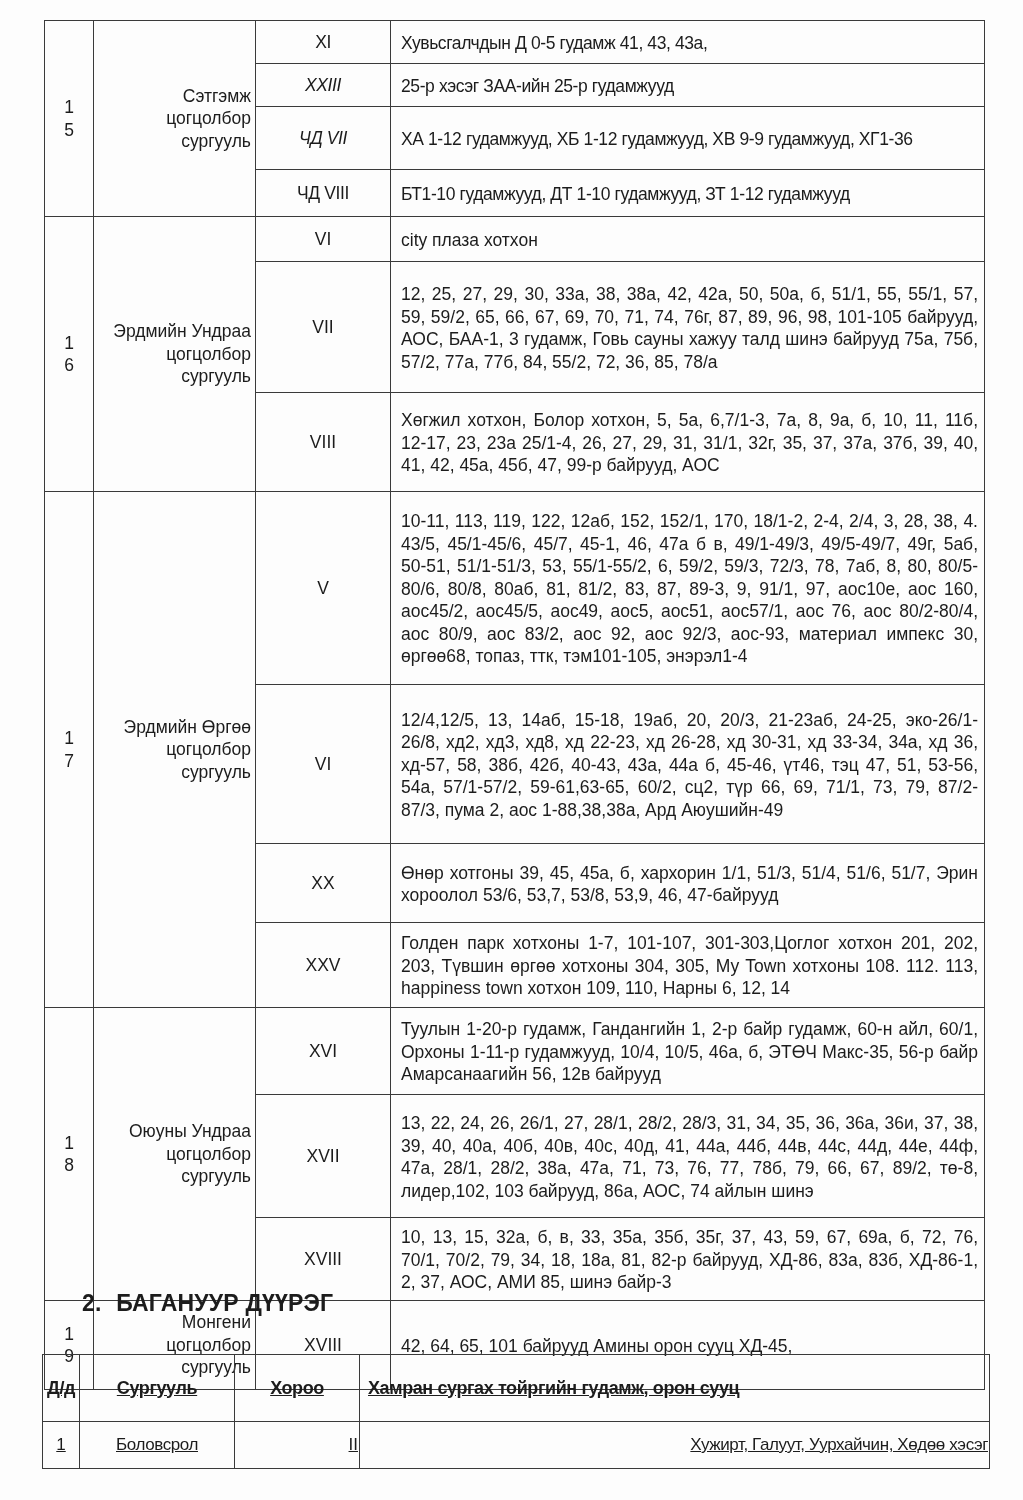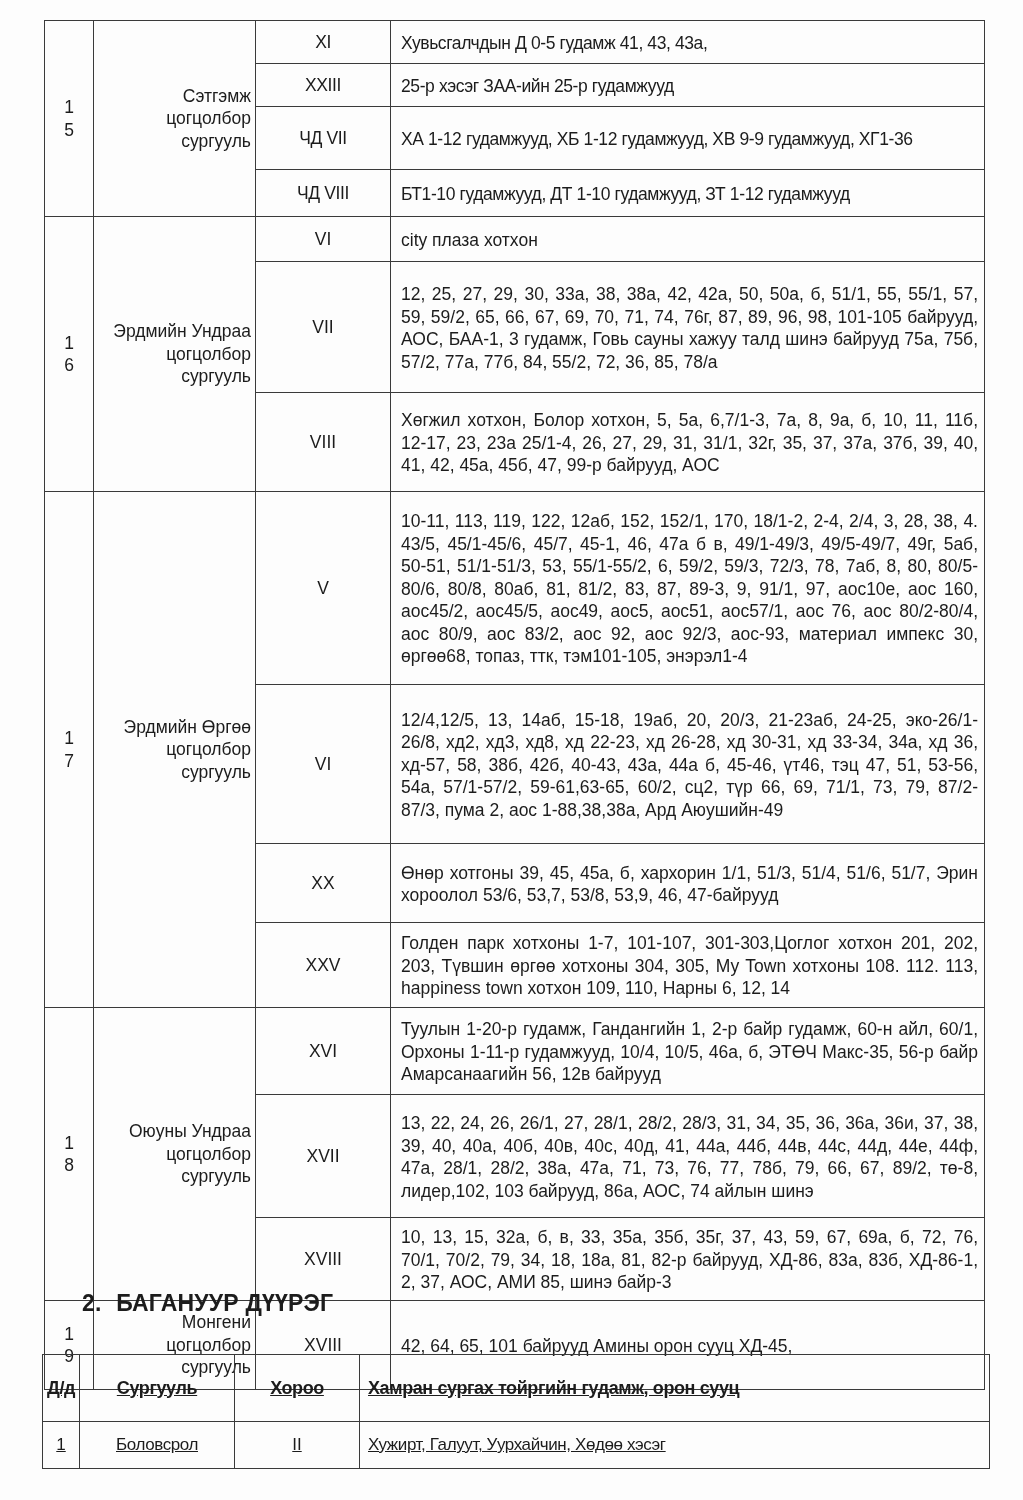--- a/index.html
+++ b/index.html
@@ -15,41 +15,41 @@
   .addr { text-align: justify; padding: 4px 6px 2px 10px; vertical-align: middle; }
   .condensed { font-family: "Liberation Sans Narrow", "Liberation Sans", sans-serif; letter-spacing: -0.4px; }
   #section-title { position: absolute; left: 82px; top: 1290px; font-weight: bold; font-size: 23px;
                    letter-spacing: 0.2px; }
   #section-title span { margin-right: 8px; }
   #t2 { left: 42px; top: 1354px; width: 948px; text-decoration: underline; }
   #t2 th { font-size: 18px; font-weight: bold; height: 64px; text-align: center; vertical-align: middle; }
   #t2 td { font-size: 17px; height: 44px; vertical-align: middle; }
   .c1 { width: 34px; text-align: center; }
   .c2 { width: 152px; text-align: center; }
-  .c3 { width: 122px; text-align: center; }
-  .c4 { padding-left: 8px; }
+  .c3 { width: 122px; text-align: right; }
+  .c4 { padding-left: 8px; text-align: right; }
 </style>
 </head>
 <body>
 
 <table id="t1">
   <tbody id="t1-body">
       <tr>
         <td class="num" rowspan="4" style="white-space: pre-line;">1
 5</td>
         <td class="school" rowspan="4">Сэтгэмж цогцолбор сургууль</td>
         <td class="khoroo condensed" style="height: 30px;">XI</td>
         <td class="addr condensed">Хувьсгалчдын Д 0-5 гудамж 41, 43, 43а,</td>
       </tr>
       <tr>
-        <td class="khoroo condensed" style="height: 30px;">XXIII</td>
+        <td class="khoroo condensed" style="height: 30px; font-style: italic;">XXIII</td>
         <td class="addr condensed">25-р хэсэг ЗАА-ийн 25-р гудамжууд</td>
       </tr>
       <tr>
-        <td class="khoroo condensed" style="height: 50px;">ЧД VII</td>
+        <td class="khoroo condensed" style="height: 50px; font-style: italic;">ЧД VII</td>
         <td class="addr condensed">ХА 1-12 гудамжууд, ХБ 1-12 гудамжууд, ХВ 9-9 гудамжууд, ХГ1-36</td>
       </tr>
       <tr>
         <td class="khoroo condensed" style="height: 34px;">ЧД VIII</td>
         <td class="addr condensed">БТ1-10 гудамжууд, ДТ 1-10 гудамжууд, ЗТ 1-12 гудамжууд</td>
       </tr>
       <tr>
         <td class="num" rowspan="3" style="white-space: pre-line;">1
 6</td>
         <td class="school" rowspan="3">Эрдмийн Ундраа цогцолбор сургууль</td>

